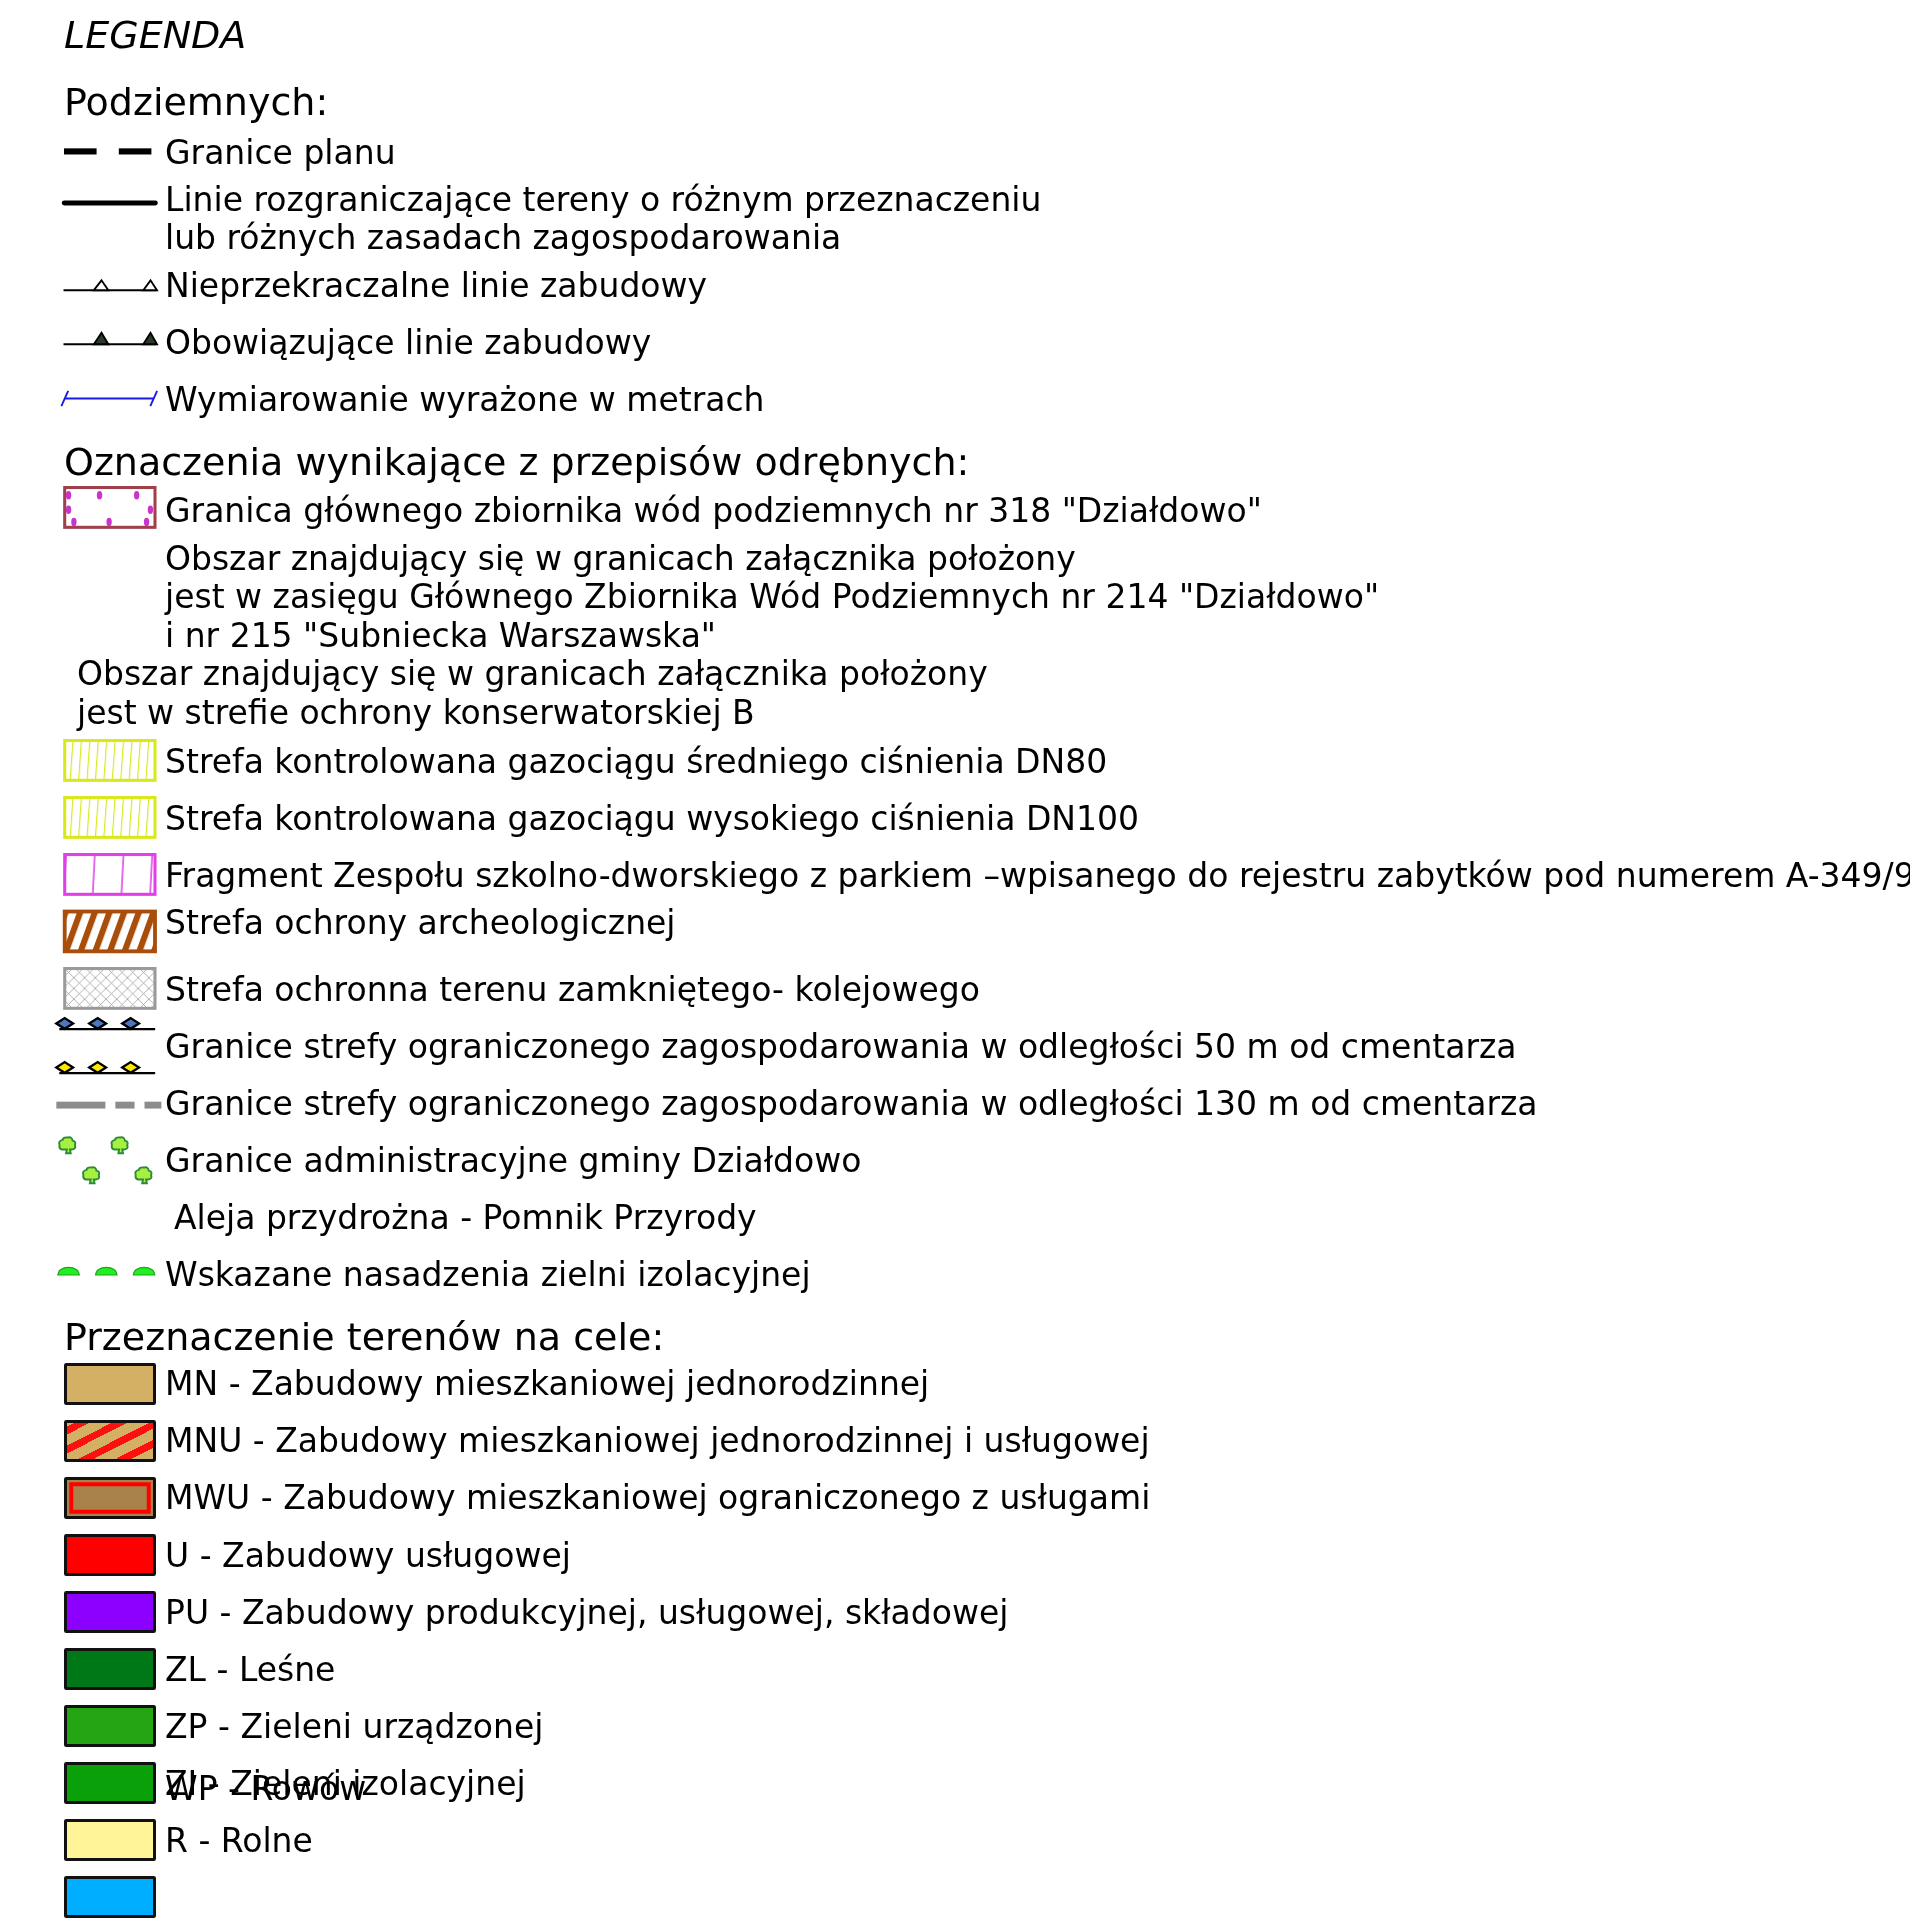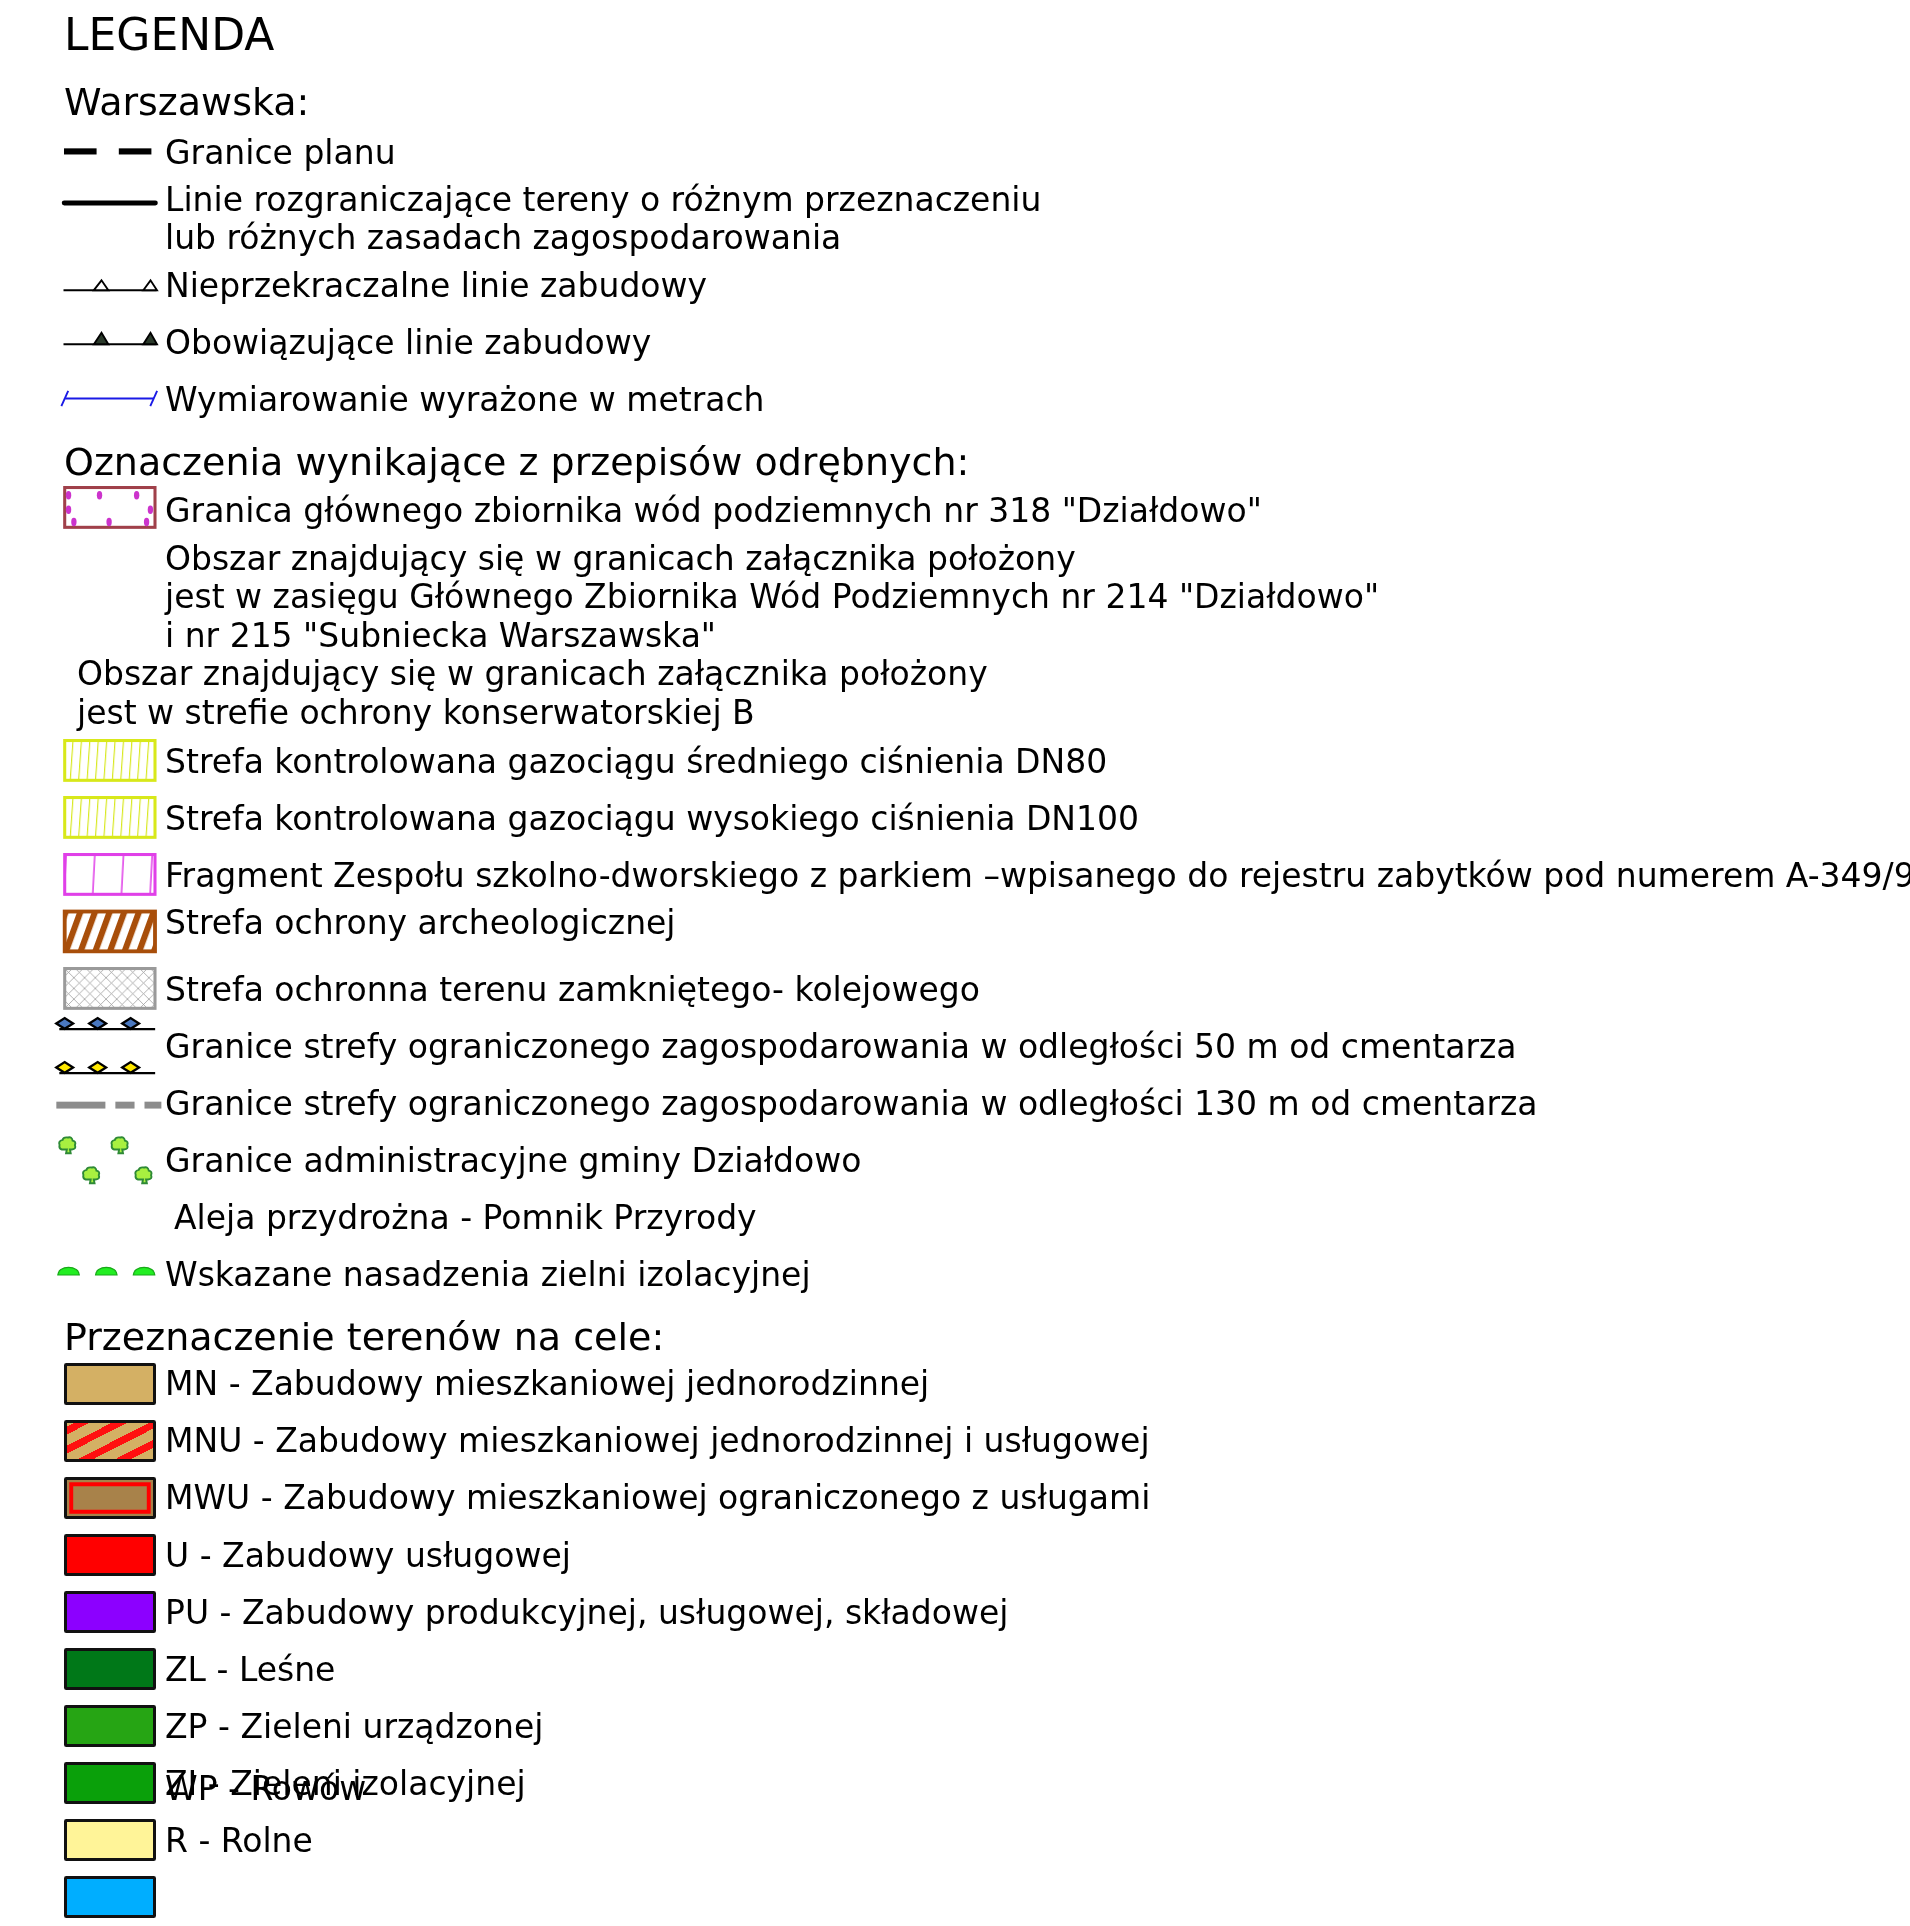--- a/index.html
+++ b/index.html
@@ -1,32 +1,32 @@
 <!DOCTYPE html>
 <html style="font-size:6.2px"><head>
 <meta charset="utf-8">
 <style>
   html, body { margin:0; padding:0; background:#ffffff; }
   body { width:1911px; height:2702px; position:relative; overflow:hidden;
          font-family:"DejaVu Sans", "Liberation Sans", sans-serif; color:#000; }
   .abs { position:absolute; }
-  .title { left:64px; top:11.6px; font-size:44px; line-height:46px; white-space:nowrap; }
+  .title { left:64px; top:11.6px; font-size:38px; line-height:46px; white-space:nowrap;font-style:italic; }
   .section { left:64px; font-size:38px; line-height:46px; white-space:nowrap; }
   .lbl { position:absolute; left:165px; font-size:33px; line-height:39px; white-space:nowrap; }
   .sym { position:absolute; }
   .sym svg { display:block; overflow:visible; }
   .swatch { position:absolute; left:64px; width:92px; height:42px; box-sizing:border-box;
             border:3.9px solid #111; border-radius:2.3px; }
 </style>
 </head>
 <body>
 
 <div class="abs title">LEGENDA</div>
 
-<div class="abs section" style="top:79px;">Warszawska:</div>
+<div class="abs section" style="top:79px;">Podziemnych:</div>
 
 <div class="sym" style="left:64px;top:146px;">
   <svg width="92" height="11.6" viewBox="0 0 240 30">
       <rect x="0" y="6" width="85" height="16" fill="#000"></rect>
       <rect x="143" y="6" width="85" height="16" fill="#000"></rect>
     </svg>
 </div>
 <div class="lbl" style="top:133px;">Granice planu</div>
 
 <div class="sym" style="left:62px;top:200px;">

